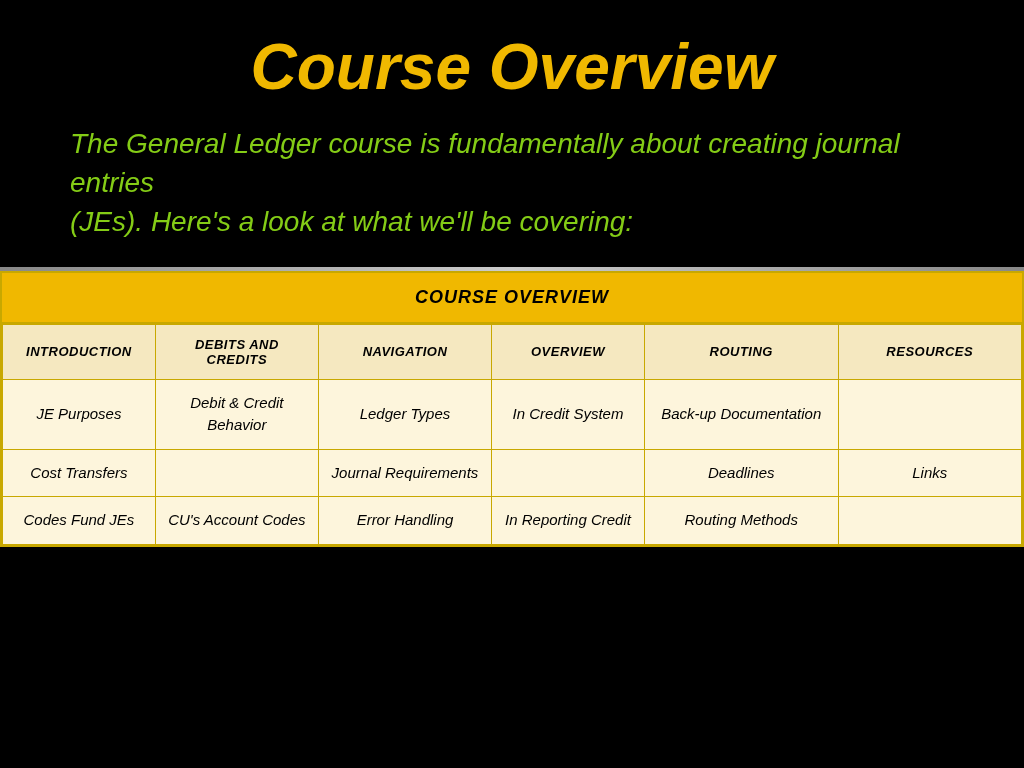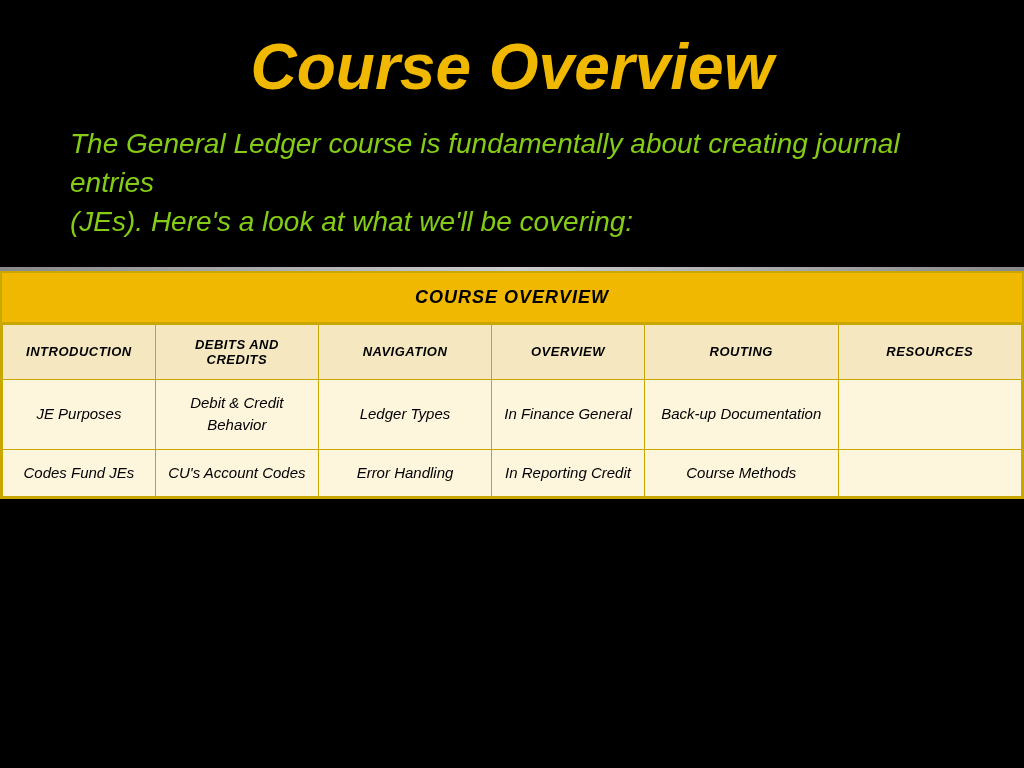--- a/index.html
+++ b/index.html
@@ -118,28 +118,36 @@
           <th class="col-print">OVERVIEW</th>
           <th class="col-routing">ROUTING</th>
           <th class="col-resources">RESOURCES</th>
         </tr>
       </thead>
       <tbody>
         <tr>
           <td>JE Purposes</td>
           <td>Debit &amp; Credit Behavior</td>
           <td>Ledger Types</td>
-          <td>In Finance General</td>
+          <td>In Credit System</td>
           <td>Back-up Documentation</td>
           <td></td>
+        </tr>
+        <tr>
+          <td>Cost Transfers</td>
+          <td></td>
+          <td>Journal Requirements</td>
+          <td></td>
+          <td>Deadlines</td>
+          <td>Links</td>
         </tr>
         <tr>
           <td>Codes Fund JEs</td>
           <td>CU's Account Codes</td>
           <td>Error Handling</td>
           <td>In Reporting Credit</td>
-          <td>Course Methods</td>
+          <td>Routing Methods</td>
           <td></td>
         </tr>
       </tbody>
     </table>
   </div>
 </div>
 
 </body></html>

